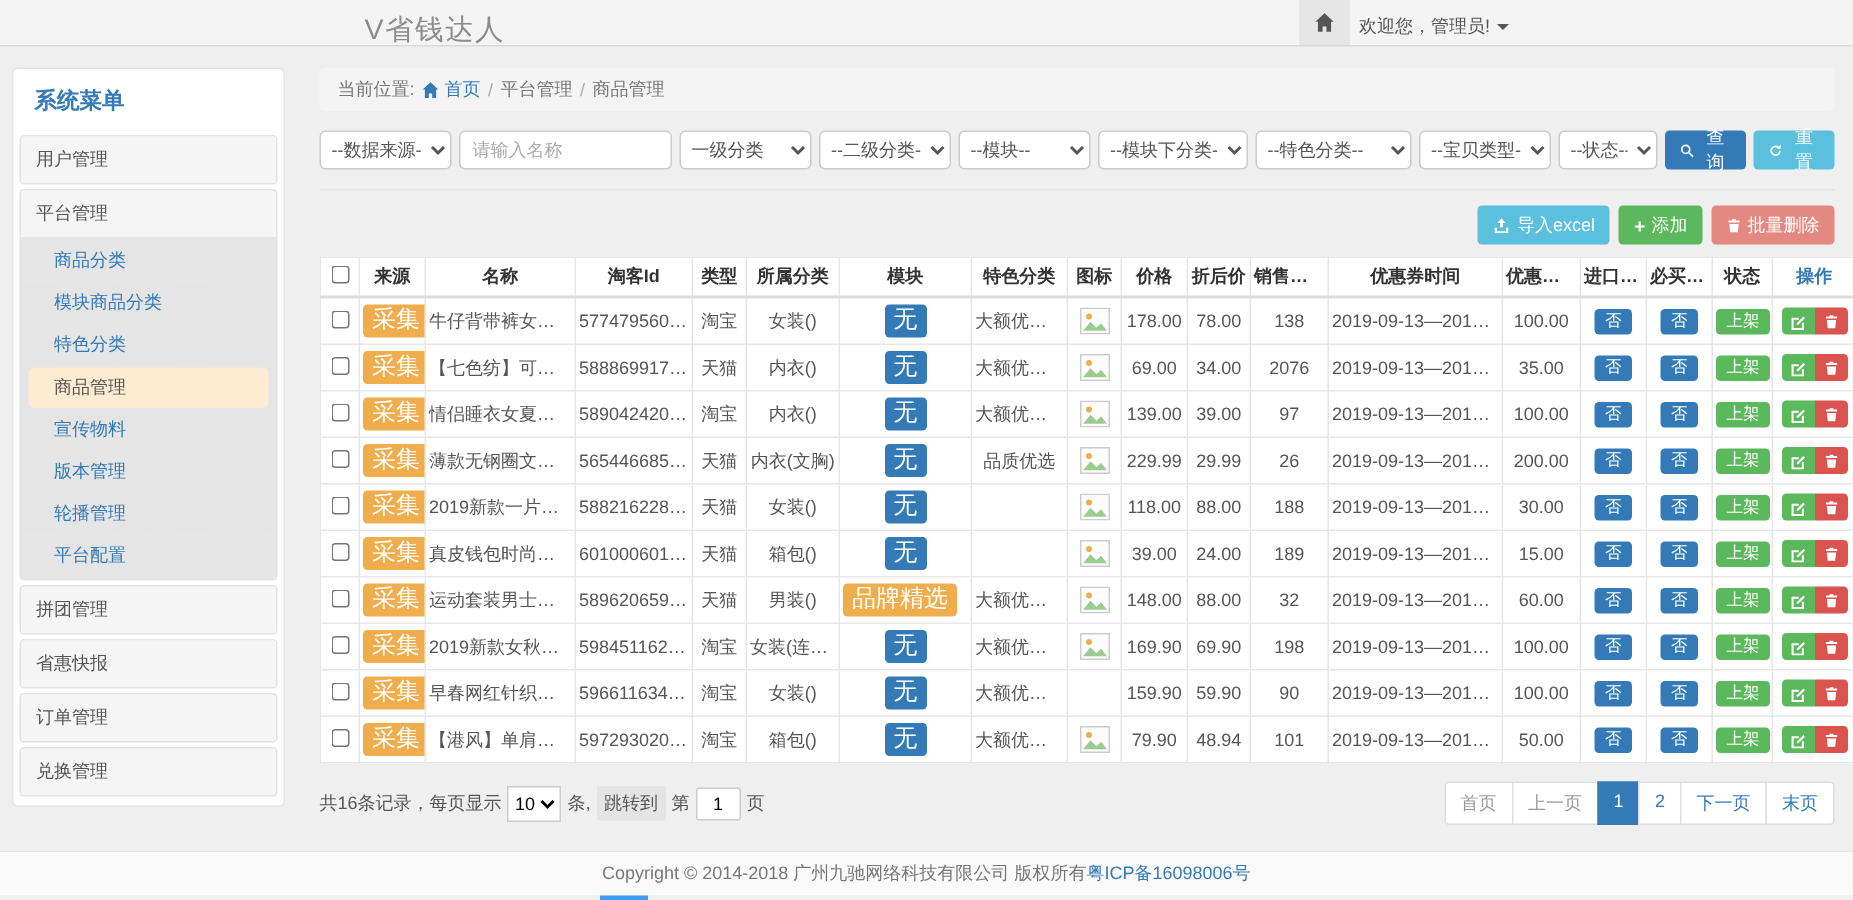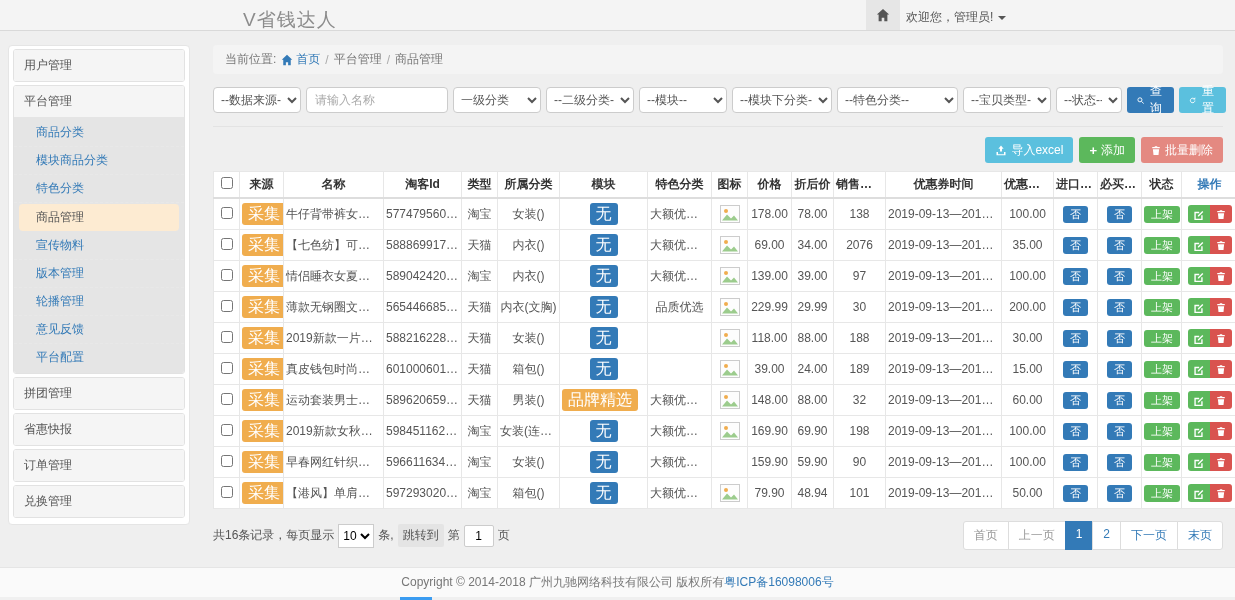--- a/index.html
+++ b/index.html
@@ -71,35 +71,35 @@
         <path d="M8 1l7 6.5h-2V15h-3.5v-4h-3v4H3V7.5H1z"></path>
       </svg>
   </div>
   <div class="welcome">
     <span>欢迎您，管理员!</span>
     <span class="caret"></span>
   </div>
 </div>
 
 <aside class="sidebar">
+  <div class="sidebar-title">系统菜单</div>
   <div>
       <div class="panel">
         <div class="panel-head">用户管理</div>
       </div>
       <div class="panel">
         <div class="panel-head">平台管理</div>
         <div class="submenu">
           <div class="submenu-item">商品分类</div>
           <div class="submenu-item">模块商品分类</div>
           <div class="submenu-item">特色分类</div>
           <div class="submenu-item active">商品管理</div>
           <div class="submenu-item">宣传物料</div>
           <div class="submenu-item">版本管理</div>
           <div class="submenu-item">轮播管理</div>
-          <div class="submenu-item">意见反馈</div>
           <div class="submenu-item">平台配置</div>
         </div>
       </div>
       <div class="panel">
         <div class="panel-head">拼团管理</div>
       </div>
       <div class="panel">
         <div class="panel-head">省惠快报</div>
       </div>
       <div class="panel">
@@ -127,21 +127,21 @@
   </div>
 
   <div class="filter-bar">
     <div class="filter-fields">
         <select class="filter-select" style="width: 88px;"><option>--数据来源--</option></select>
         <input class="filter-input" placeholder="请输入名称" style="width: 142px;">
         <select class="filter-select" style="width: 88px;"><option>一级分类</option></select>
         <select class="filter-select" style="width: 88px;"><option>--二级分类--</option></select>
         <select class="filter-select" style="width: 88px;"><option>--模块--</option></select>
         <select class="filter-select" style="width: 100px;"><option>--模块下分类--</option></select>
-        <select class="filter-select" style="width: 121px;"><option>--特色分类--</option></select>
+        <select class="filter-select" style="width: 104px;"><option>--特色分类--</option></select>
         <select class="filter-select" style="width: 88px;"><option>--宝贝类型--</option></select>
         <select class="filter-select" style="width: 66px;"><option>--状态--</option></select>
       </div>
     <button class="btn btn-primary">
       <svg width="11" height="11" viewBox="0 0 16 16">
           <circle cx="6.5" cy="6.5" r="4.5" fill="none" stroke="#fff" stroke-width="2"></circle>
           <path d="M10 10l5 5" stroke="#fff" stroke-width="2"></path>
         </svg>
       <span>查询</span>
     </button>
@@ -341,21 +341,21 @@
           <td>内衣(文胸)</td>
           <td><span class="badge bg-blue">无</span></td>
           <td>品质优选</td>
           <td><svg class="thumb-icon" width="20" height="18" viewBox="0 0 20 18">
               <rect x="0.5" y="0.5" width="19" height="17" fill="#fdfdfd" stroke="#ccc"></rect>
               <circle cx="6" cy="6" r="2" fill="#f0ad4e"></circle>
               <path d="M2 15.5l5-6 4 4 3-3 4 5z" fill="#9ccc8d"></path>
             </svg></td>
           <td>229.99</td>
           <td>29.99</td>
-          <td>30</td>
+          <td>26</td>
           <td>2019-09-13—2019-09-17</td>
           <td>200.00</td>
           <td><span class="mini-btn bg-blue">否</span></td>
           <td><span class="mini-btn bg-blue">否</span></td>
           <td><span class="mini-btn bg-green">上架</span></td>
           <td><span class="op-group">
               <span class="op-btn op-edit">
                 <svg width="11" height="11" viewBox="0 0 16 16" fill="#fff">
                   <path d="M2 4h7v2H4v8h8V9h2v7H2z"></path>
                   <path d="M7 9.5L13.5 3 15 4.5 8.5 11H7z"></path>

